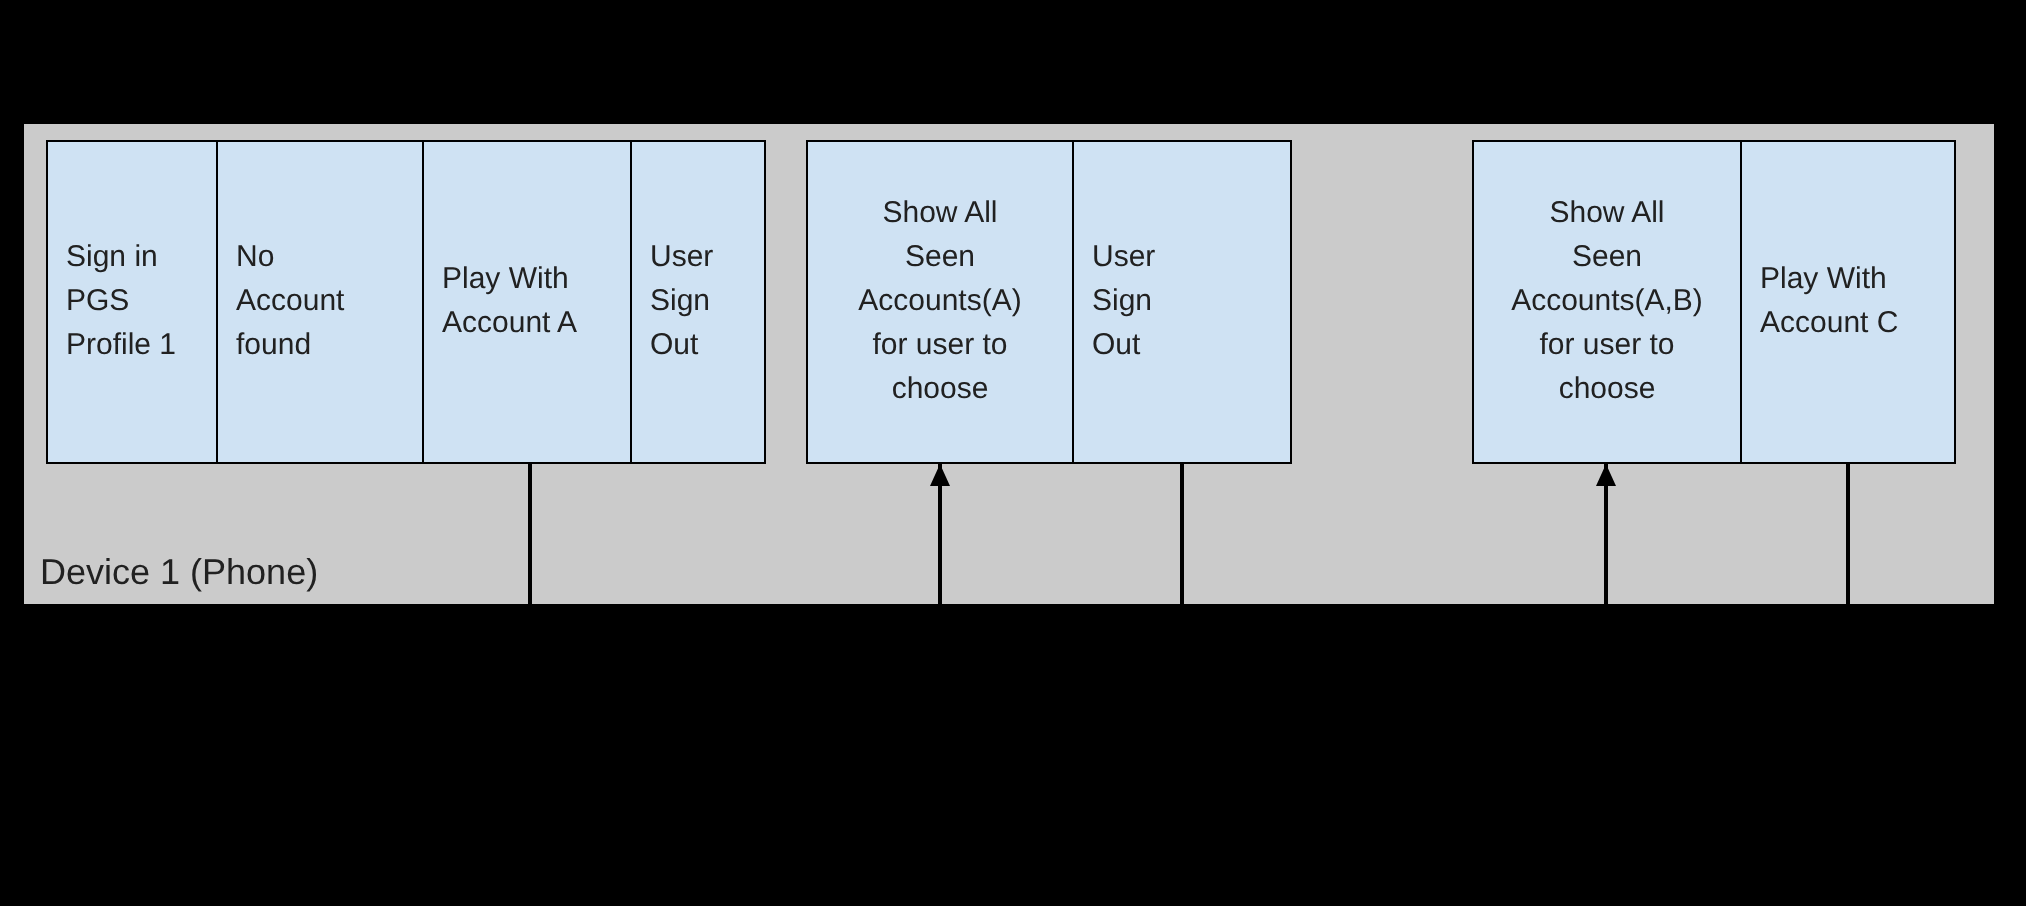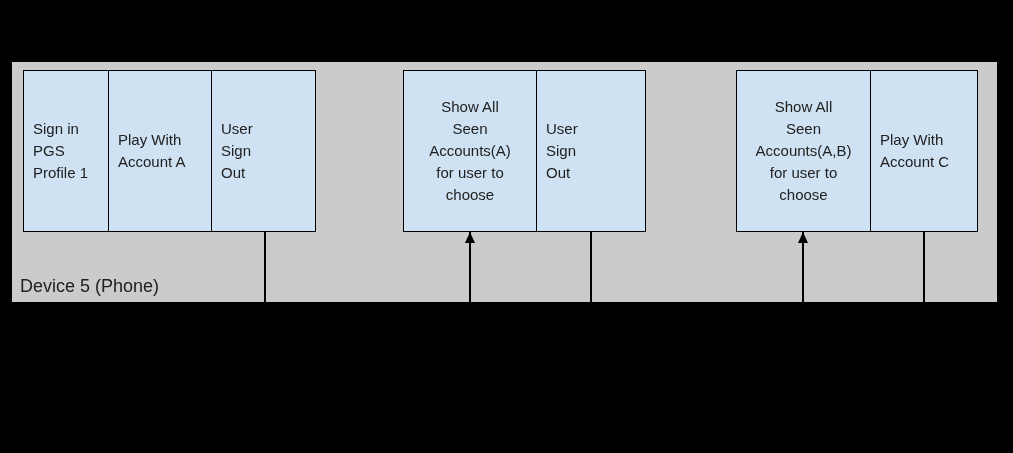--- a/index.html
+++ b/index.html
@@ -107,20 +107,25 @@
 
   <div class="device-lane">
 
     <div class="state-group group-1">
       <div class="state-box align-left">
         <span class="state-label">Sign in
 PGS
 Profile 1</span>
       </div>
       <div class="state-box align-left">
+        <span class="state-label">No
+Account
+found</span>
+      </div>
+      <div class="state-box align-left">
         <span class="state-label">Play With
 Account A</span>
       </div>
       <div class="state-box align-left">
         <span class="state-label">User
 Sign
 Out</span>
       </div>
     </div>
 
@@ -156,16 +161,16 @@
     <div class="connector conn-1"></div>
     <div class="connector conn-2">
       <span class="arrowhead"></span>
     </div>
     <div class="connector conn-3"></div>
     <div class="connector conn-4">
       <span class="arrowhead"></span>
     </div>
     <div class="connector conn-5"></div>
 
-    <div class="device-label">Device 5 (Phone)</div>
+    <div class="device-label">Device 1 (Phone)</div>
 
   </div>
 </div>
 
 </body></html>

